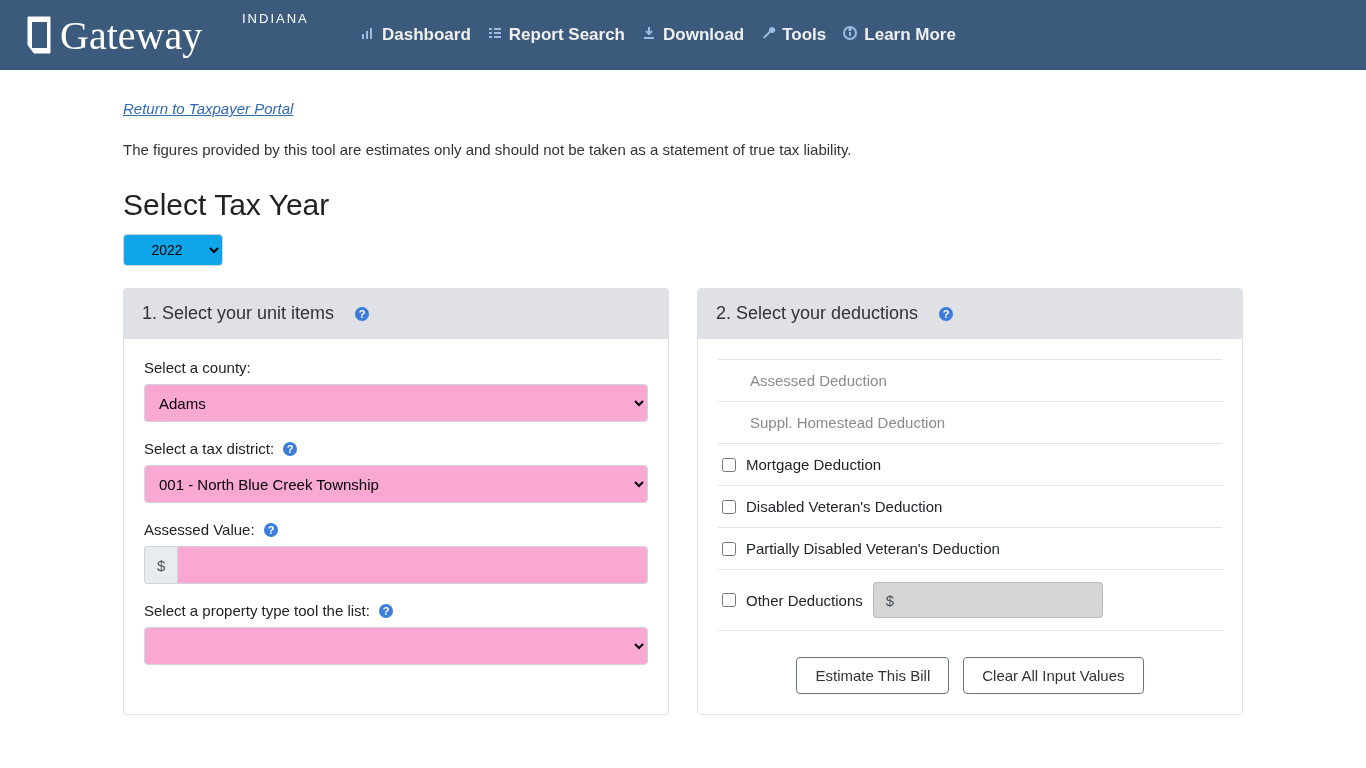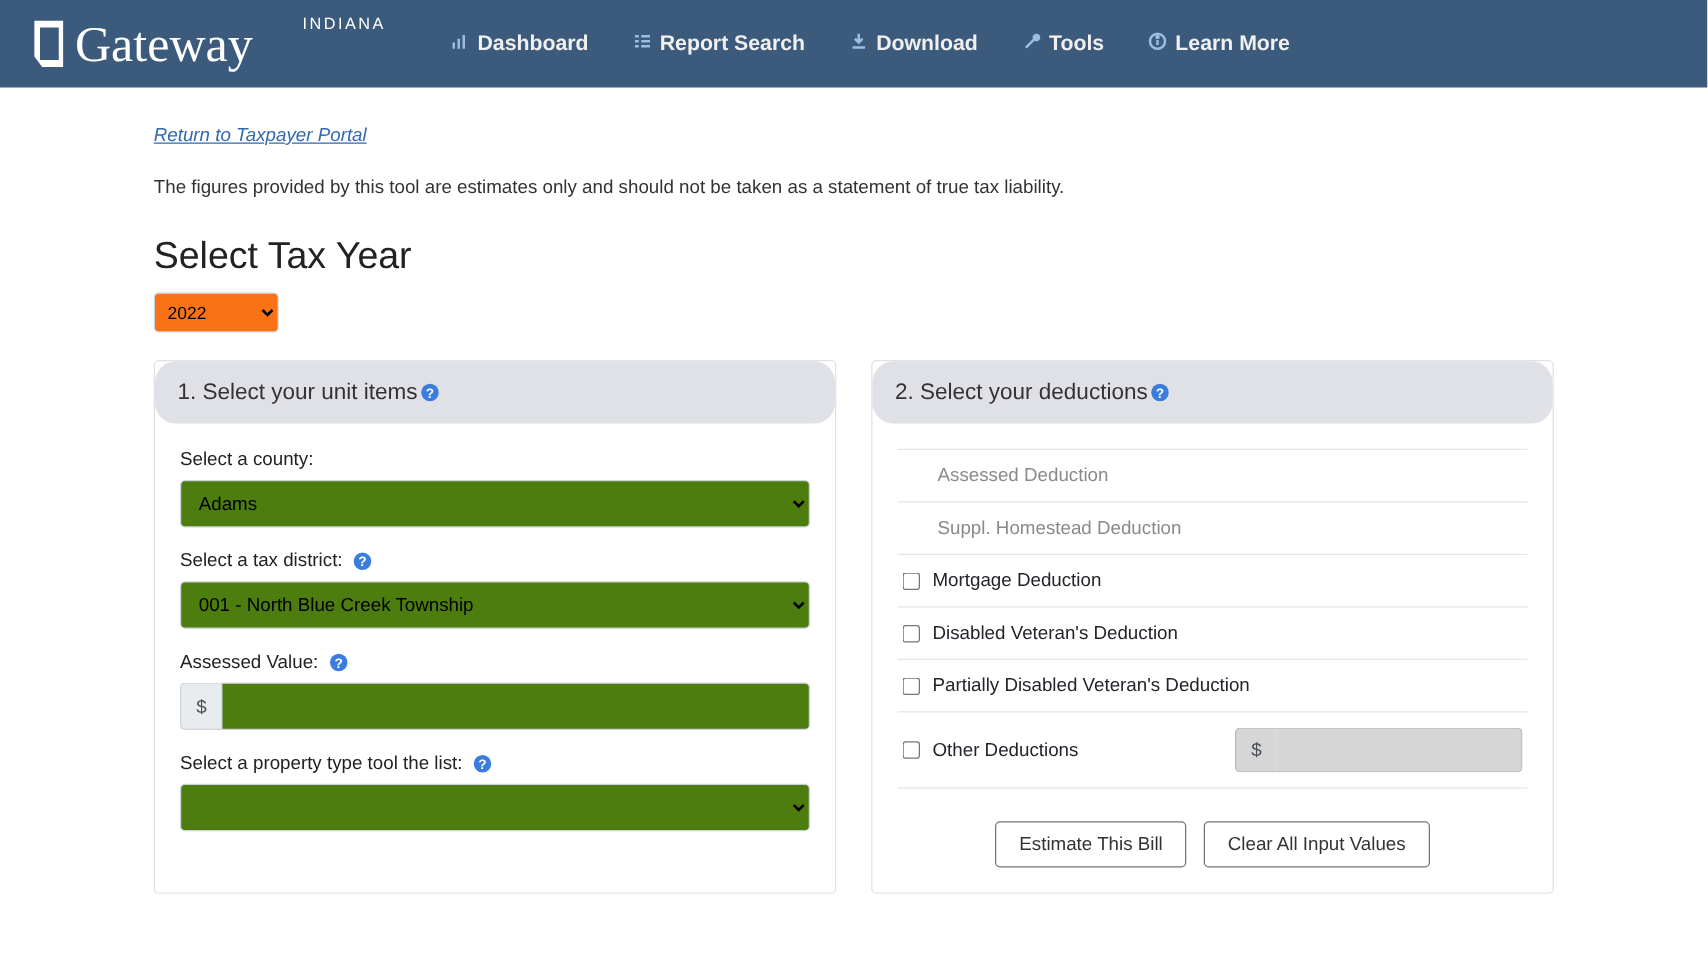--- a/index.html
+++ b/index.html
@@ -12,21 +12,21 @@
     align-items: center;
     padding: 0 20px;
   }
   .logo-wrap {
     display: flex;
     align-items: center;
     color: #fff;
     margin-right: 40px;
   }
   .logo-svg { width: 300px; height: 52px; }
-  .nav-links { display: flex; gap: 35px; }
+  .nav-links { display: flex; gap: 16px; }
   .nav-item {
     display: flex;
     align-items: center;
     gap: 6px;
     color: #f0f0f0;
     font-weight: bold;
     font-size: 17px;
     cursor: pointer;
   }
   .nav-item svg { width: 16px; height: 16px; }
@@ -62,64 +62,64 @@
     color: #222;
     margin-bottom: 12px;
   }
   select.year {
     width: 100px;
     height: 32px;
     padding: 4px 6px;
     border: 1px solid #ced4da;
     border-radius: 4px;
     font-size: 14px;
-    background: #f97316;
+    background: #0ea5e9;
     margin-bottom: 22px;
+    text-align: center;
   }
   
   .two-col {
     display: flex;
     gap: 28px;
   }
   .card {
     flex: 1;
     border: 1px solid #dee2e6;
     border-radius: 4px;
   }
   .card-header {
     background: #e0e0e7;
     padding: 14px 18px;
     font-size: 18px;
     color: #333;
     border-bottom: 1px solid #dee2e6;
     display: flex;
     align-items: center;
-    gap: 2px;
-    border-radius: 17px;
+    gap: 20px;
   }
   .card-body {
     padding: 20px;
   }
   .form-group { margin-bottom: 18px; }
   .form-label {
     font-size: 15px;
     color: #222;
     display: flex;
     align-items: center;
     gap: 8px;
     margin-bottom: 8px;
   }
   .form-select, .form-input {
     width: 100%;
     height: 38px;
     border: 1px solid #ced4da;
     border-radius: 4px;
     padding: 6px 10px;
     font-size: 15px;
-    background: #4d7c0f;
+    background: #f9a8d4;
   }
   .input-group { display: flex; }
   .input-prefix {
     background: #e9ecef;
     border: 1px solid #ced4da;
     border-right: none;
     border-radius: 4px 0 0 4px;
     padding: 0 12px;
     display: flex;
     align-items: center;
@@ -143,21 +143,21 @@
     display: flex;
     align-items: center;
     gap: 10px;
     font-size: 15px;
   }
   .deduction-list li:first-child { border-top: 1px solid #e5e5e5; }
   .deduction-list li.disabled { color: #8a8a8a; padding-left: 32px; }
   .deduction-list input[type=checkbox] {
     width: 14px; height: 14px; cursor: pointer;
   }
-  .other-row { justify-content: space-between; }
+  .other-row { }
   .other-left { display: flex; align-items: center; gap: 10px; }
   .other-input-group { display: flex; width: 230px; }
   .other-input-group .input-prefix {
     background: #d6d6d6;
     border-color: #bbb;
   }
   .other-input {
     flex: 1;
     height: 36px;
     border: 1px solid #bbb;

